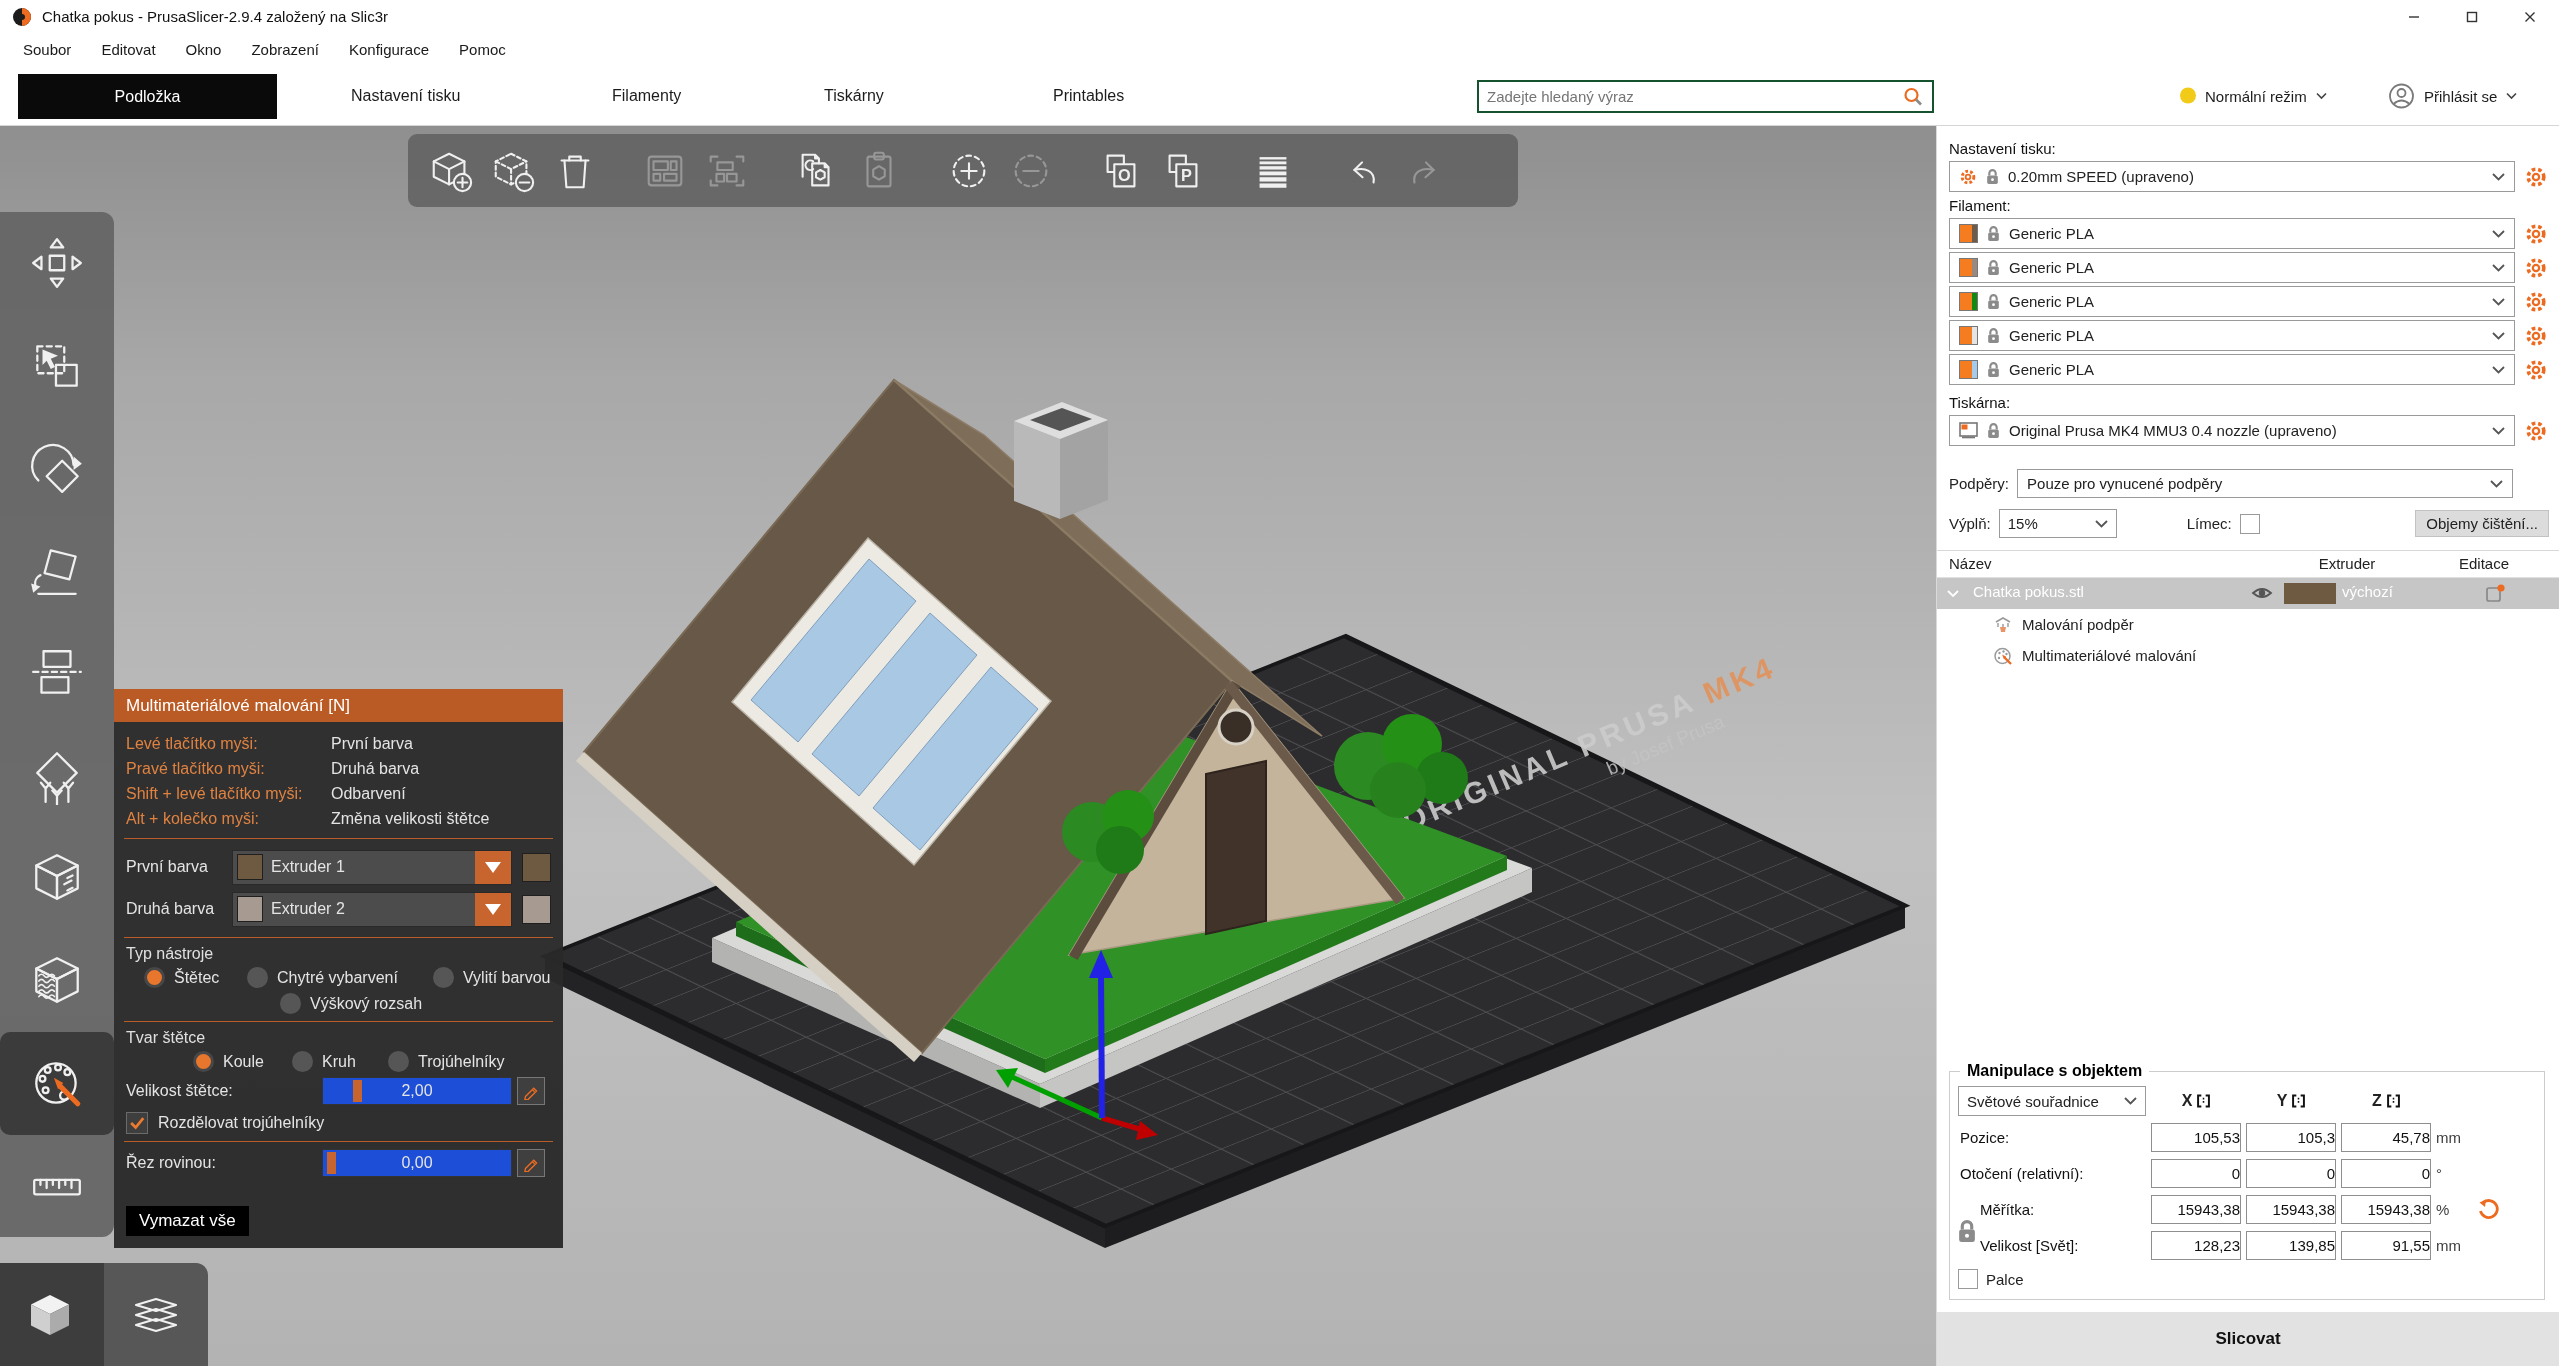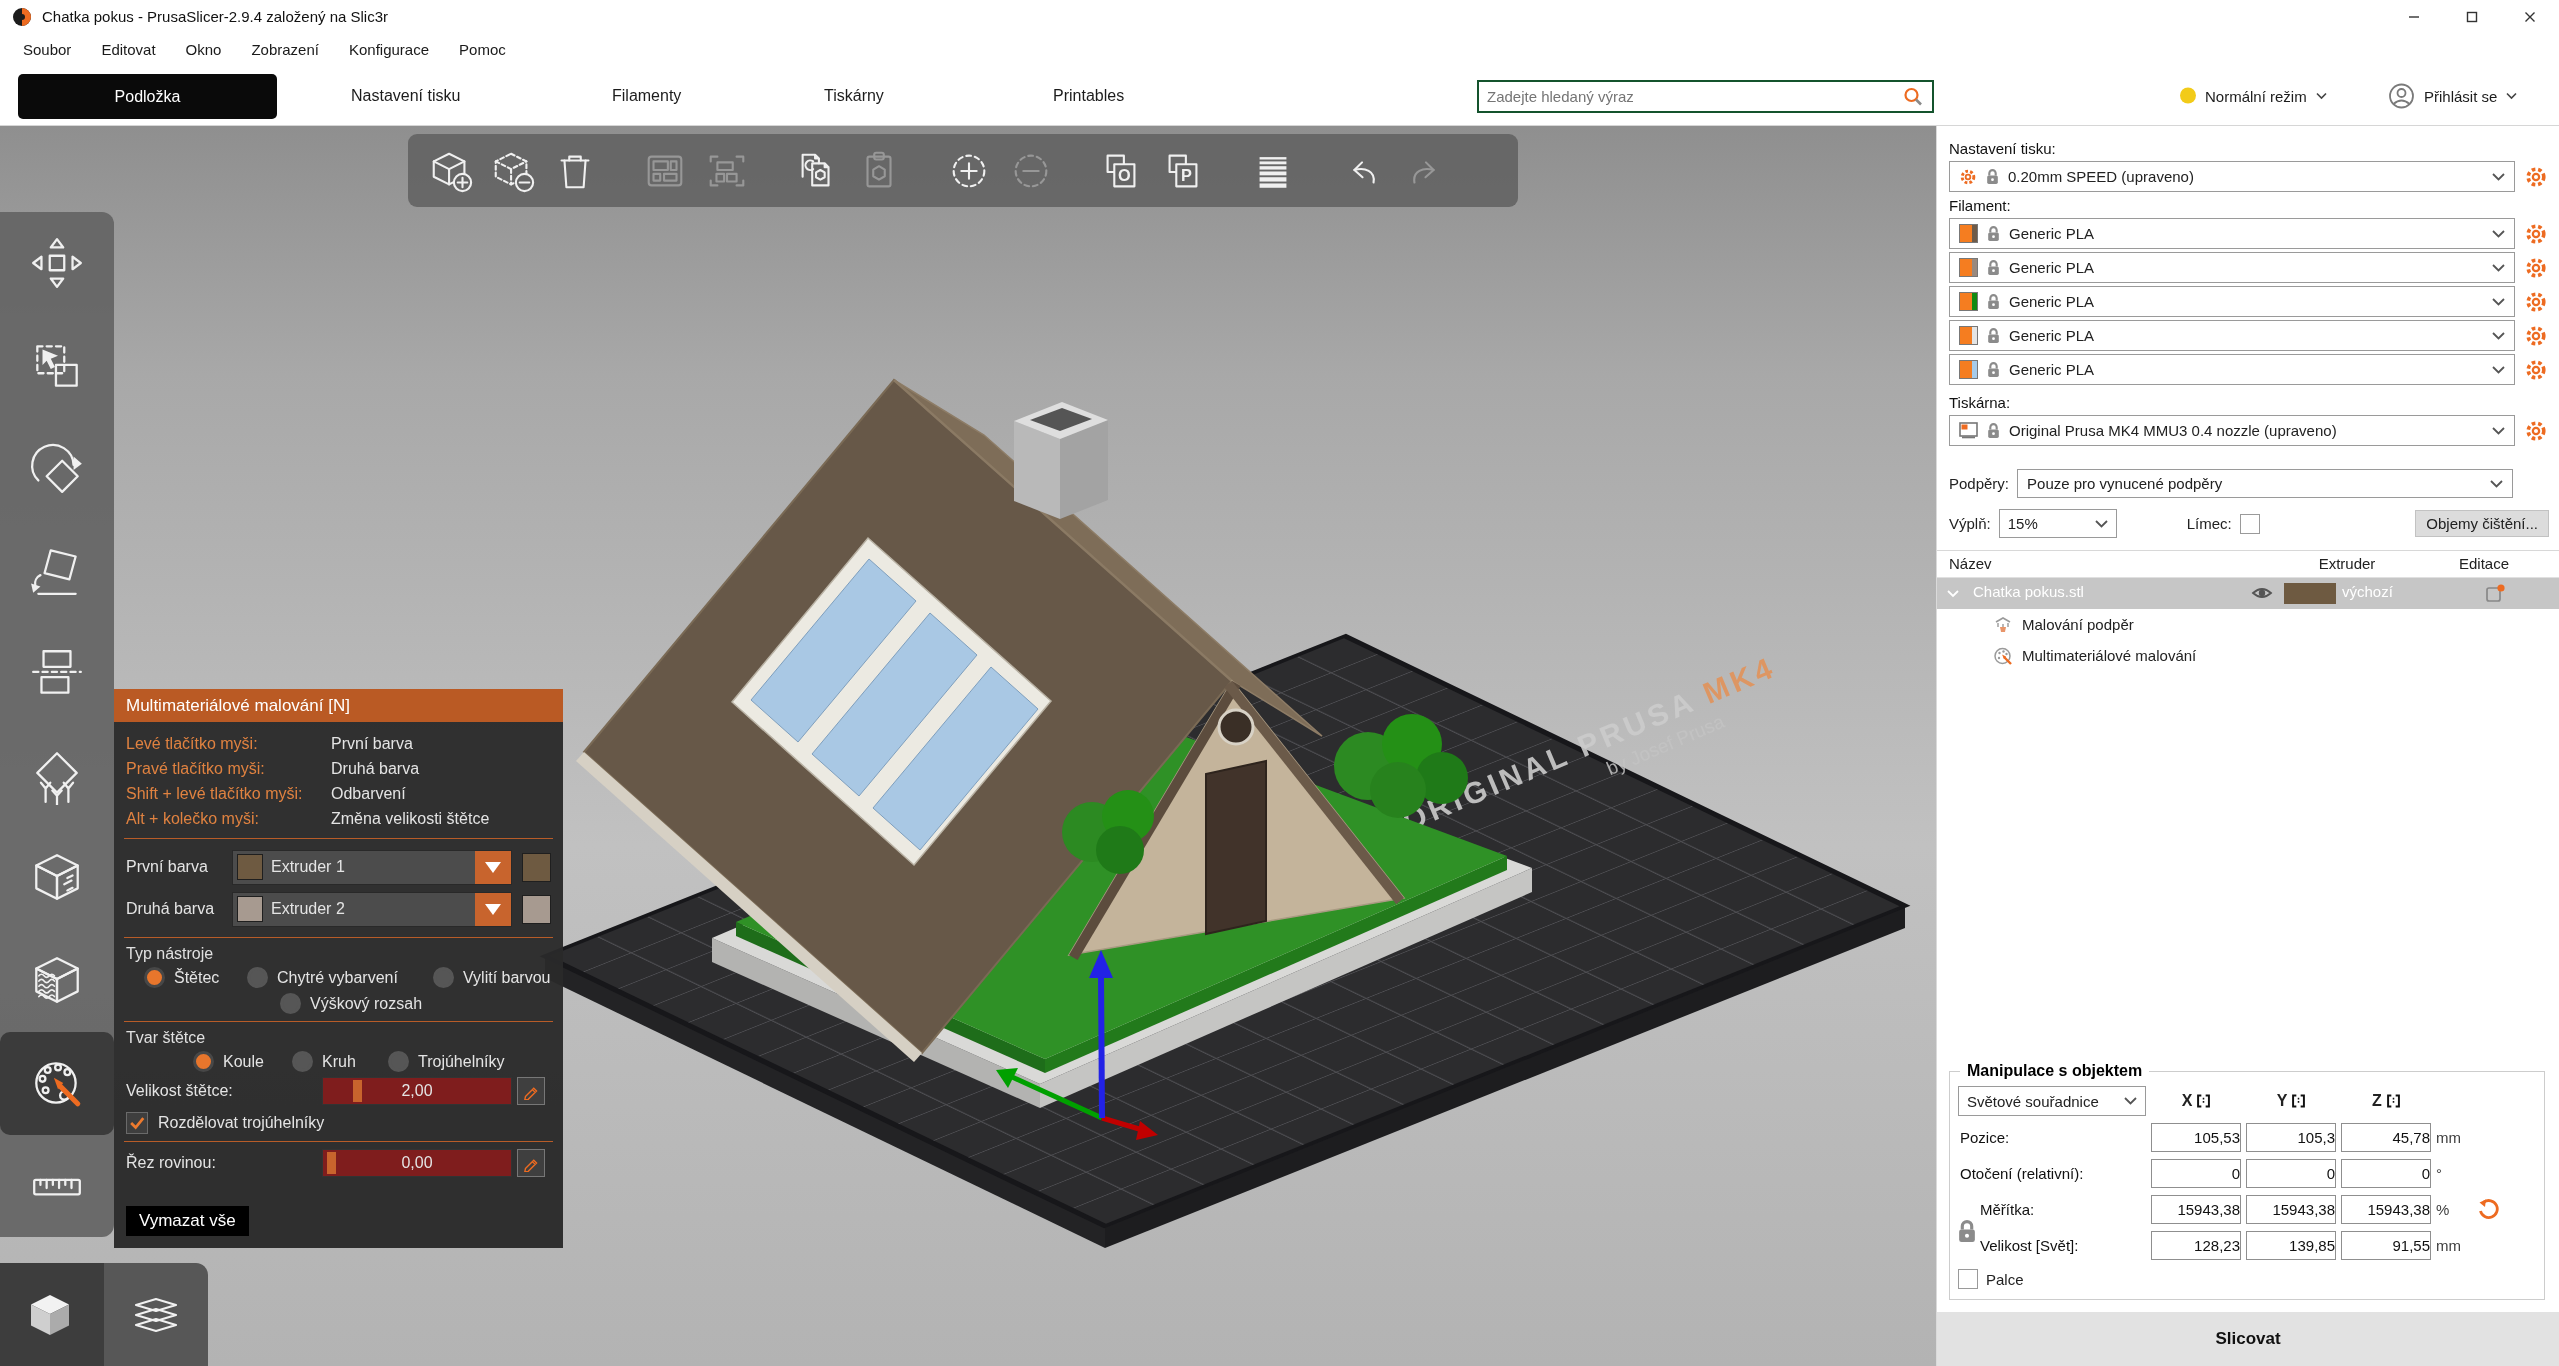--- a/index.html
+++ b/index.html
@@ -12,21 +12,21 @@
   .titlebar .title { font-size:15px; color:#111; margin-left:10px; }
   .win-controls { position:absolute; right:0; top:0; height:33px; display:flex; }
   .win-btn { width:58px; height:33px; display:flex; align-items:center; justify-content:center; }
 
   
   .menubar { height:33px; background:#fff; display:flex; align-items:center; padding-left:8px; }
   .menu-item { font-size:15px; padding:0 15px; color:#1a1a1a; }
 
   
   .tabbar { height:60px; background:#fff; position:relative; border-bottom:1px solid #d6d6d6; }
-  .tab-active { position:absolute; left:18px; top:8px; width:259px; height:45px; background:#0a0a0a; border-radius:5px; color:#fff; display:flex; align-items:center; justify-content:center; font-size:16px; }
+  .tab-active { position:absolute; left:18px; top:8px; width:259px; height:45px; background:#0a0a0a; border-radius:0; color:#fff; display:flex; align-items:center; justify-content:center; font-size:16px; }
   .tab { position:absolute; top:50%; transform:translateY(-50%); font-size:16px; color:#1c1c1c; }
   .search-box { position:absolute; left:1477px; top:14px; width:457px; height:33px; border:2px solid #14532d; background:#fff; display:flex; align-items:center; padding:0 8px; }
   .search-box input { flex:1; border:none; outline:none; font-size:15px; color:#333; font-family:"Liberation Sans",sans-serif; }
   .mode-chip, .login-chip { position:absolute; top:50%; transform:translateY(-50%); display:flex; align-items:center; gap:9px; font-size:15px; color:#1c1c1c; }
   .mode-chip { left:2180px; } .login-chip { left:2388px; }
   .dot { width:16px; height:16px; border-radius:50%; background:#F2CB19; }
   .chev { width:11px; height:7px; }
 
   
   .main { flex:1; display:flex; }
@@ -68,21 +68,21 @@
   .pp-arrow { width:36px; height:33px; background:#C8642D; display:flex; align-items:center; justify-content:center; }
   .tri-down { width:0; height:0; border-left:8px solid transparent; border-right:8px solid transparent; border-top:11px solid #fff; }
   .ext-sw { width:29px; height:29px; margin-left:10px; border:1px solid #1f1f1f; }
   .group-label { margin:5px 0 4px; color:#e0e0e0; }
   .radio-row { display:flex; align-items:center; margin:3px 0 5px; }
   .opt { display:flex; align-items:center; }
   .radio { width:21px; height:21px; border-radius:50%; background:#565656; border:3px solid #565656; margin-right:9px; }
   .radio.sel { background:#E8762C; border:3px solid #474747; }
   .slider-row { display:flex; align-items:center; margin:5px 0; }
   .sl-label { width:196px; }
-  .sl-track { position:relative; width:190px; height:28px; background:#7f1d1d; border:1px solid #333; }
+  .sl-track { position:relative; width:190px; height:28px; background:#1d4ed8; border:1px solid #333; }
   .sl-handle { position:absolute; top:2px; bottom:2px; width:9px; background:#C8642D; }
   .sl-val { position:absolute; inset:0; display:flex; align-items:center; justify-content:center; }
   .pencil-btn { width:28px; height:28px; margin-left:5px; border:1px solid #777; background:#3f3f3f; display:flex; align-items:center; justify-content:center; }
   .check-row { display:flex; align-items:center; margin:7px 0 5px; }
   .pp-checkbox { width:22px; height:22px; background:#3e3e3e; border:1px solid #6a6a6a; margin-right:10px; display:flex; align-items:center; justify-content:center; }
   .clear-btn { display:inline-block; background:#000000; color:#fff; padding:5px 13px; margin-top:24px; font-size:17px; }
 
   
   .sidebar { width:623px; height:1240px; background:#fff; border-left:1px solid #dadada; padding:12px 10px 0 12px; display:flex; flex-direction:column; font-size:15px; }
   .side-label { font-size:15px; color:#111; margin:2px 0 4px; }

